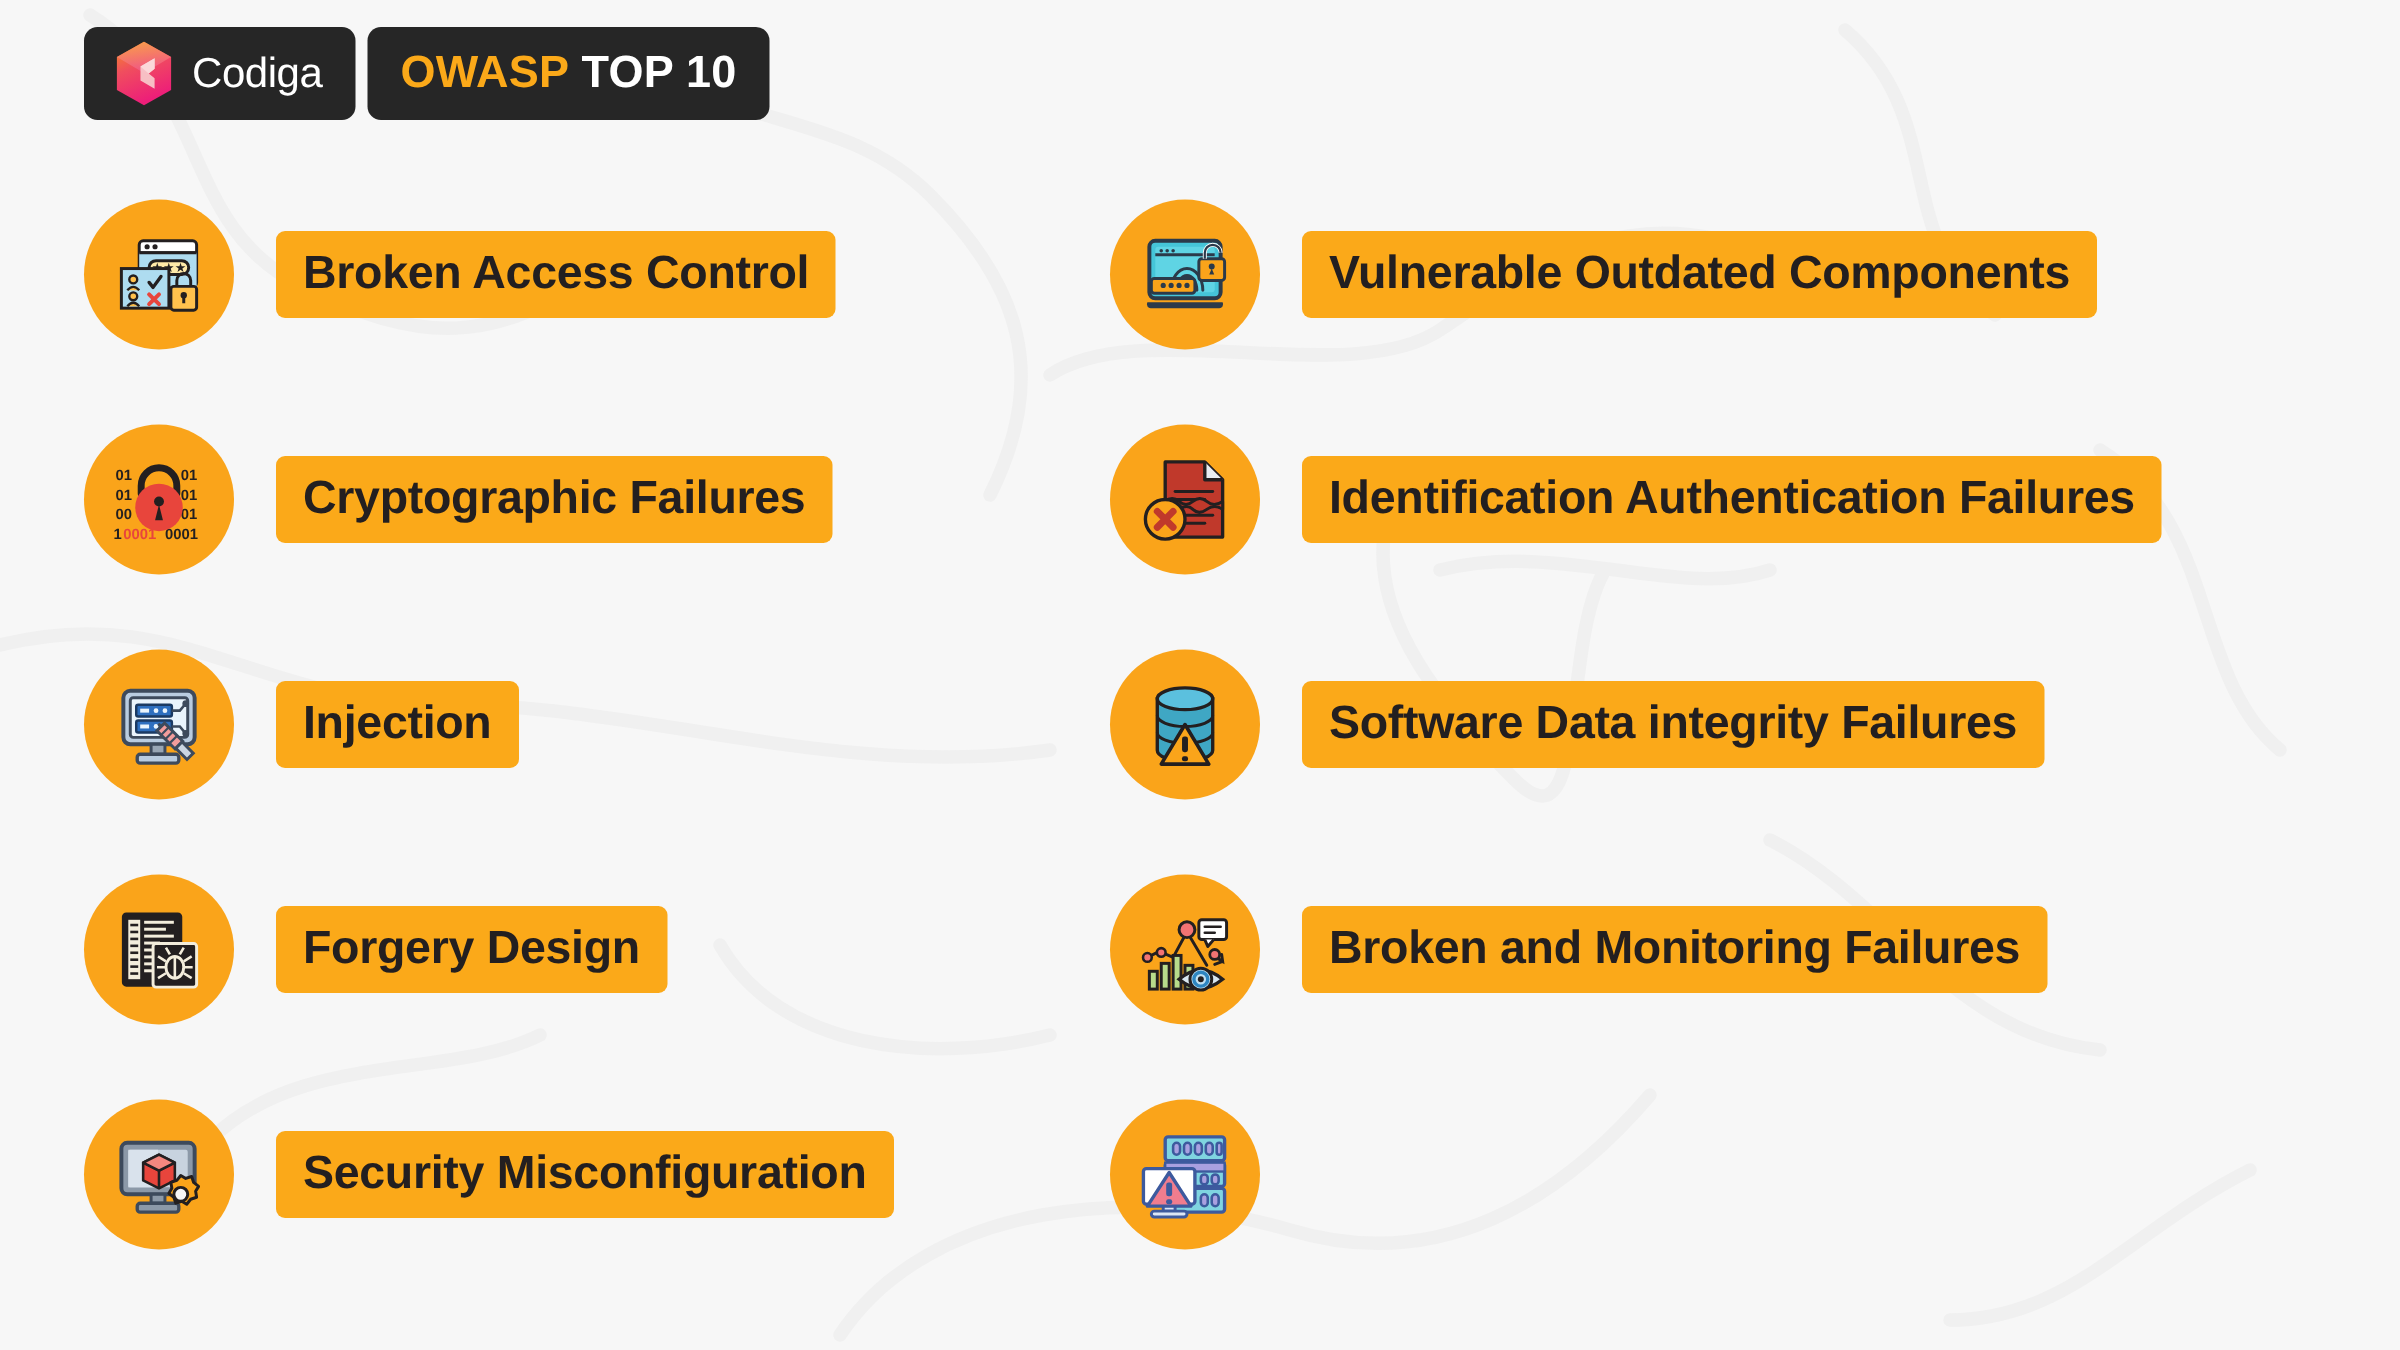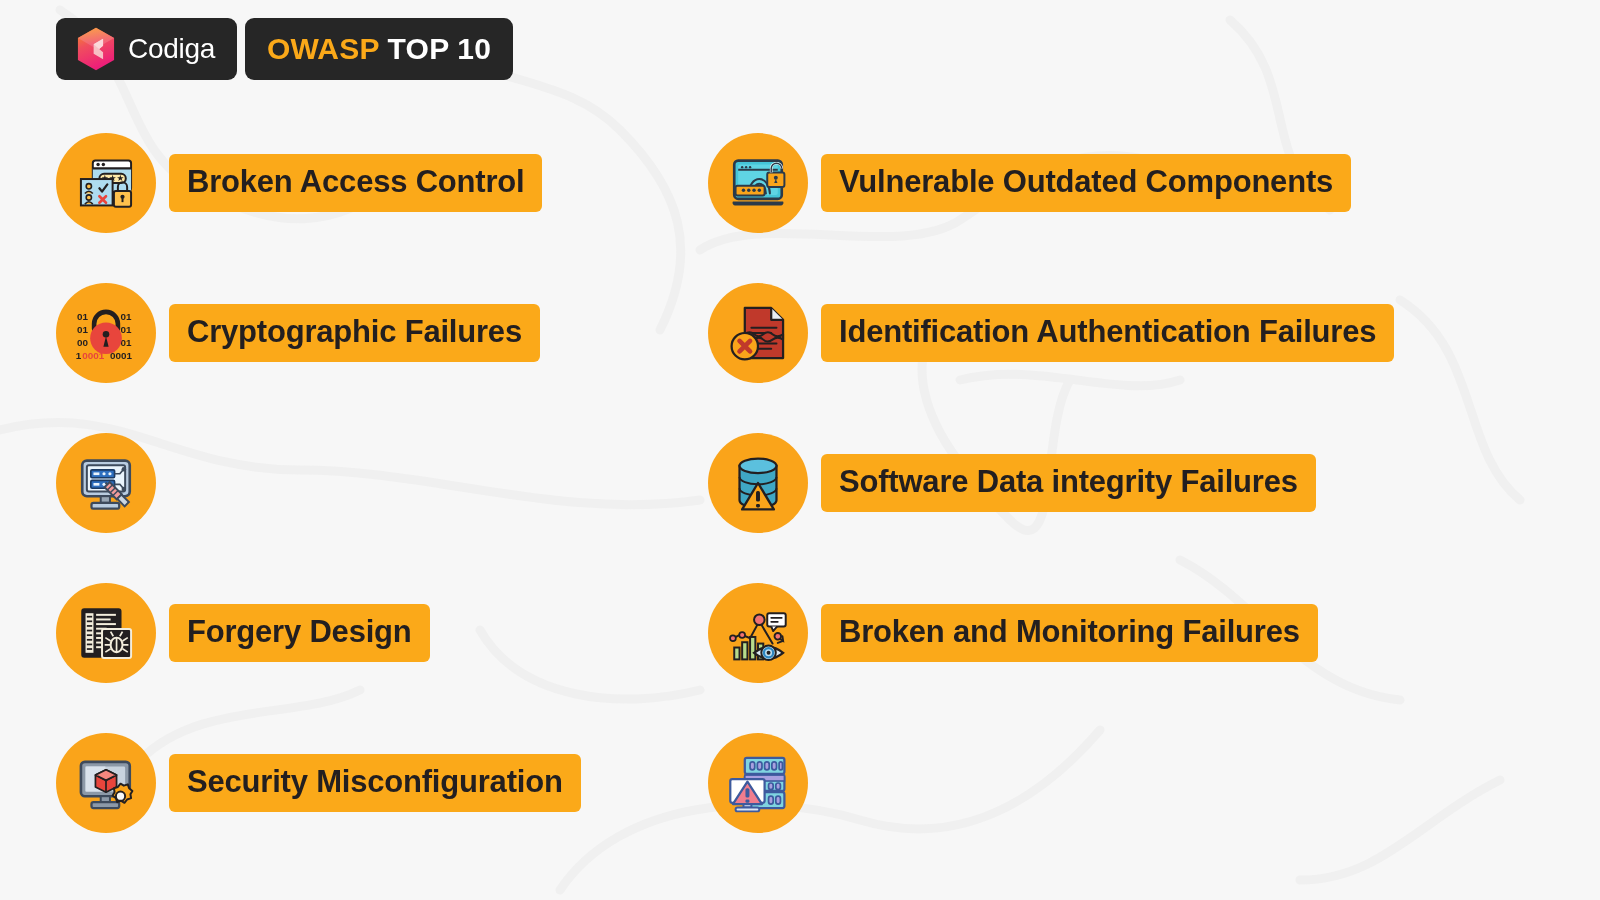--- a/index.html
+++ b/index.html
@@ -61,21 +61,21 @@
     line-height:1;
     white-space:nowrap;
     color:#ffffff;
   }
   #title-owasp { color:#FBA919; }
   #title-rest  { color:#ffffff; }
 
   
   .column { position:absolute; top:128px; }
   #col-left  { left:56px; }
-  #col-right { left:708px; }
+  #col-right { left:740px; }
 
   .risk-row {
     display:flex;
     align-items:center;
     height:110px;
     margin-bottom:40px;
   }
   .risk-row:last-child { margin-bottom:0; }
 
   .icon-circle {
@@ -83,21 +83,21 @@
     flex:0 0 auto;
     border-radius:50%;
     background:#FAA41A;
     display:flex;
     align-items:center;
     justify-content:center;
   }
   .icon-circle svg { width:66px; height:66px; display:block; }
 
   .risk-label {
-    margin-left:13px;
+    margin-left:28px;
     background:#FBA919;
     border-radius:6px;
     padding:12px 18px 14px 18px;
     color:#231f20;
     font-size:31px;
     font-weight:bold;
     letter-spacing:-0.2px;
     line-height:1.05;
     white-space:nowrap;
   }
@@ -225,20 +225,21 @@
           <rect x="42" y="70" width="14" height="10" fill="#98A6B5" stroke="#3d4a5c" stroke-width="3"></rect>
           <rect x="28" y="80" width="42" height="9" rx="3" fill="#B9CCE0" stroke="#3d4a5c" stroke-width="3.4"></rect>
           <g transform="rotate(45 62 62)">
             <rect x="48" y="57" width="26" height="11" fill="#F29C9C" stroke="#3d4a5c" stroke-width="3"></rect>
             <rect x="74" y="58" width="16" height="9" fill="#CBD6E2" stroke="#3d4a5c" stroke-width="3"></rect>
             <path d="M44 62 h4" stroke="#3d4a5c" stroke-width="3"></path>
             <path d="M54 57 v11 M60 57 v11 M66 57 v11" stroke="#3d4a5c" stroke-width="2.2"></path>
           </g>
         </svg>
       </div>
+      <div class="risk-label">Injection</div>
     </div>
 
     <div class="risk-row">
       <div class="icon-circle">
         <svg viewBox="0 0 100 100">
           <rect x="14" y="14" width="58" height="72" rx="3" fill="#231f20" stroke="#231f20" stroke-width="3"></rect>
           <rect x="19" y="20" width="12" height="60" fill="#F3EDDC"></rect>
           <g fill="#F3EDDC">
             <rect x="35" y="21" width="30" height="3"></rect>
               <rect x="35" y="28" width="22" height="3"></rect>

